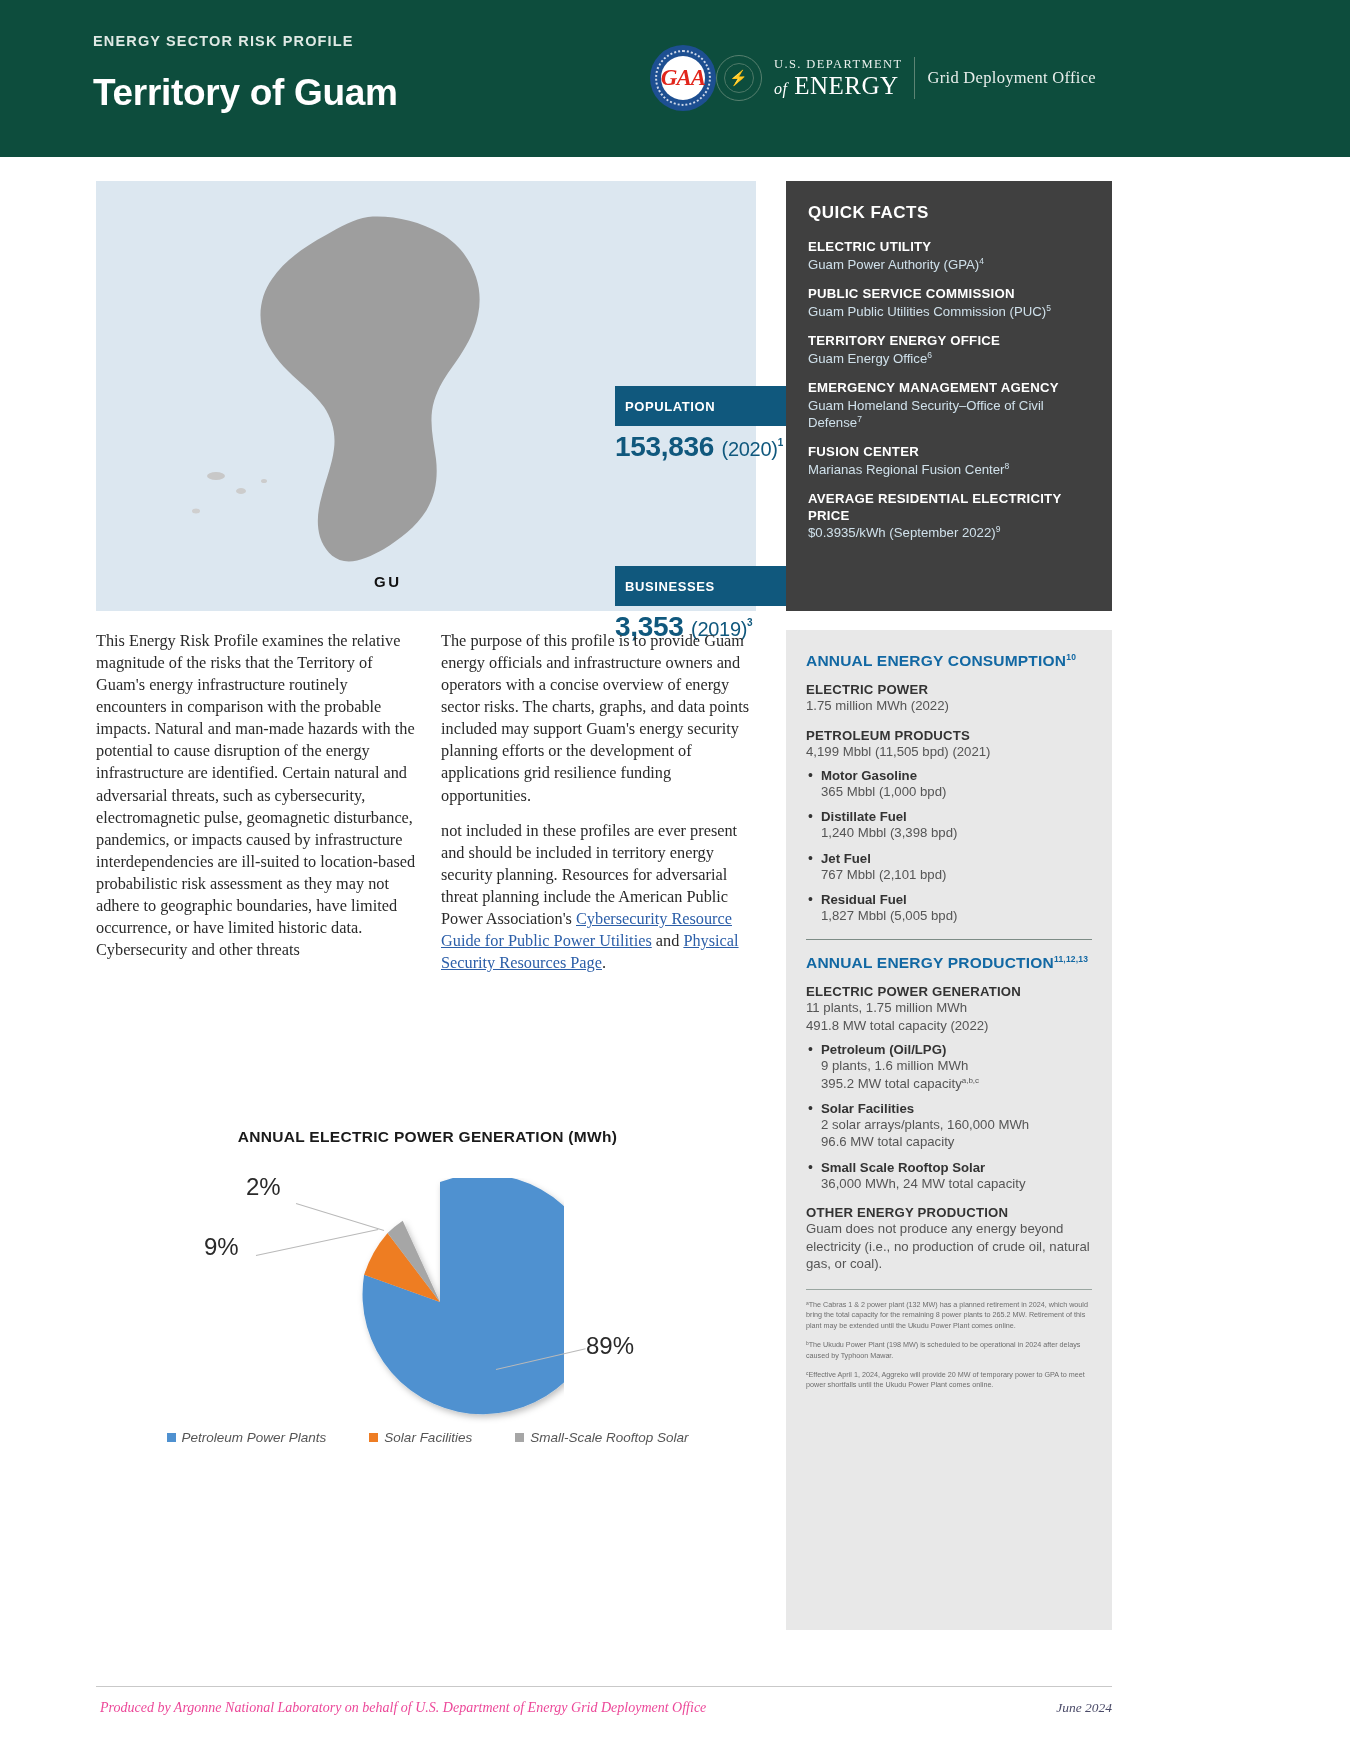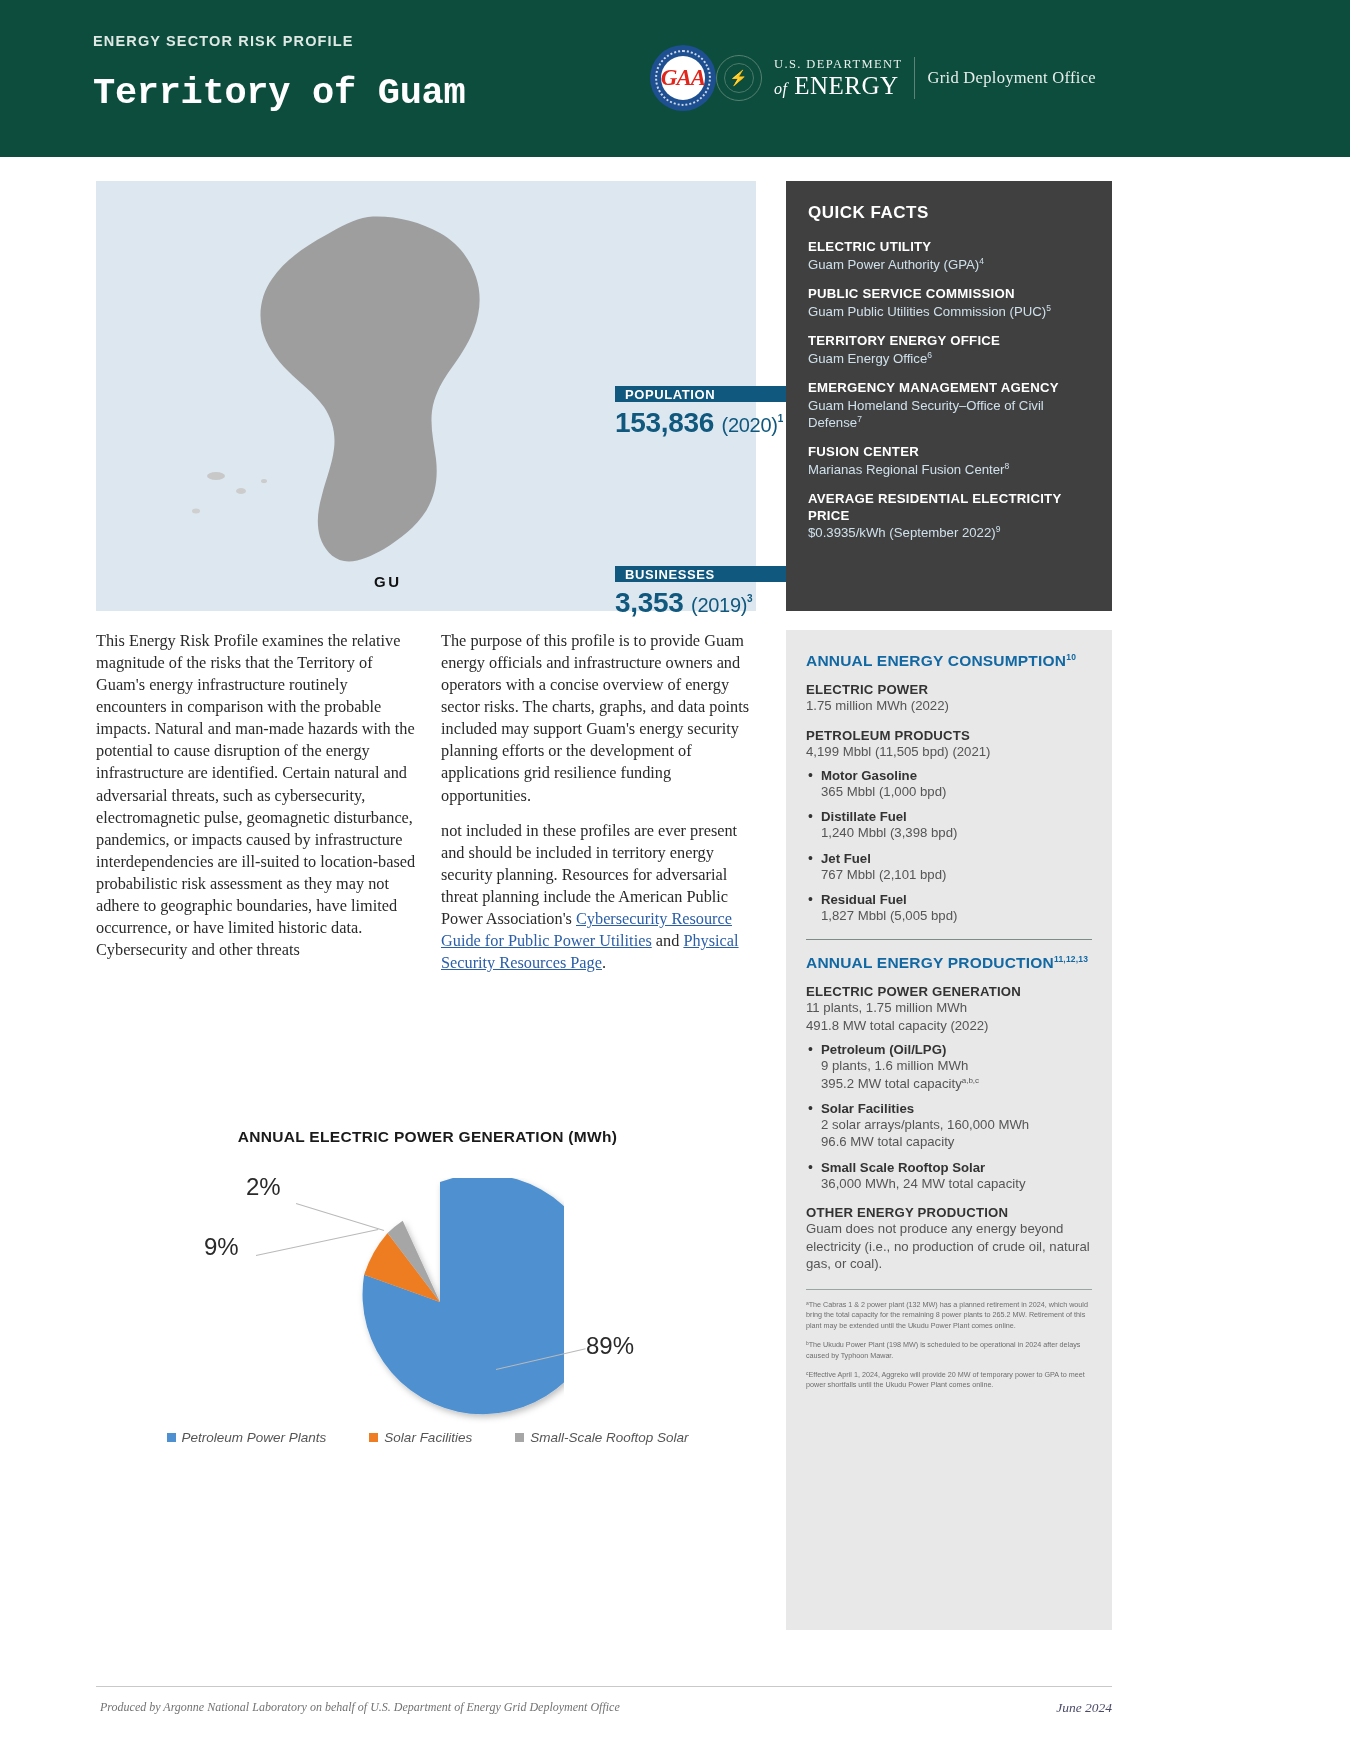--- a/index.html
+++ b/index.html
@@ -17,21 +17,21 @@
     background:#0d4d3d;
   }
   .hdr-kicker {
     position:absolute; left:93px; top:33px;
     font-size:14.5px; font-weight:bold; letter-spacing:1.15px;
     color:#dfe9e4;
   }
   .hdr-title {
     position:absolute; left:93px; top:95px;
     font-size:37px; font-weight:bold; letter-spacing:-0.3px;
-    color:#ffffff; transform:translateY(-50%); padding-bottom:4px;font-family:Liberation Mono, monospace;
+    color:#ffffff; transform:translateY(-50%); padding-bottom:4px;
   }
   .hdr-logos { position:absolute; left:650px; top:45px; height:66px; display:flex; align-items:center; }
   .gpa-logo { width:66px; height:66px; position:relative; }
   .gpa-logo .ring {
     position:absolute; inset:0; border-radius:50%;
     background:#1d4f91;
   }
   .gpa-logo .ring2 {
     position:absolute; inset:5px; border-radius:50%;
     border:2px dotted #cfd9ea; 
@@ -69,21 +69,21 @@
   }
   .map-svg { position:absolute; left:0; top:0; }
   .gu-label {
     position:absolute; left:278px; top:392px; font-size:15px; font-weight:bold;
     letter-spacing:2.5px; color:#111;
   }
 
   
   .stat { position:absolute; left:519px; }
   .stat .bar {
-    width:219px; height:16px; background:#10587d; display:flex; align-items:center;
+    width:219px; height:40px; background:#10587d; display:flex; align-items:center;
     padding:0 10px; justify-content:space-between;
   }
   .stat .bar .lbl {
     color:#ffffff; font-size:13px; font-weight:bold; letter-spacing:0.6px;
   }
   .stat .bar .ico { color:#fff; font-size:14px; line-height:1; }
   .stat .val {
     margin-top:5px; color:#10587d; font-size:28px; font-weight:bold; letter-spacing:-0.3px;
     white-space:nowrap;
   }
@@ -153,21 +153,21 @@
   .sb-ul .n { font-size:13.2px; font-weight:bold; color:#333; }
   .sb-ul .d { font-size:13.2px; color:#555; line-height:1.32; }
   .sb-rule { height:1.5px; background:#7d8c86; margin:14px 0 14px 0; }
   .fn-rule { height:1px; background:#9aa6a1; margin:16px 0 10px 0; }
   .footnote { font-size:7.2px; color:#6d6d6d; line-height:1.5; margin-bottom:8px; }
 
   
   .footer-line { position:absolute; left:96px; top:1686px; width:1016px; height:1px; background:#c9c9c9; }
   .footer-l {
     position:absolute; left:100px; top:1700px;
-    font-family:"Liberation Serif", serif; font-style:italic; font-size:12px; color:#737373;
+    font-family:"Liberation Serif", serif; font-style:italic; font-size:14px; color:#ec4899;
   }
   .footer-r {
     position:absolute; right:238px; top:1700px;
     font-family:"Liberation Serif", serif; font-style:italic; font-size:13.5px; color:#4a4a68;
   }
 </style>
 </head>
 <body>
 
 <div class="page">

